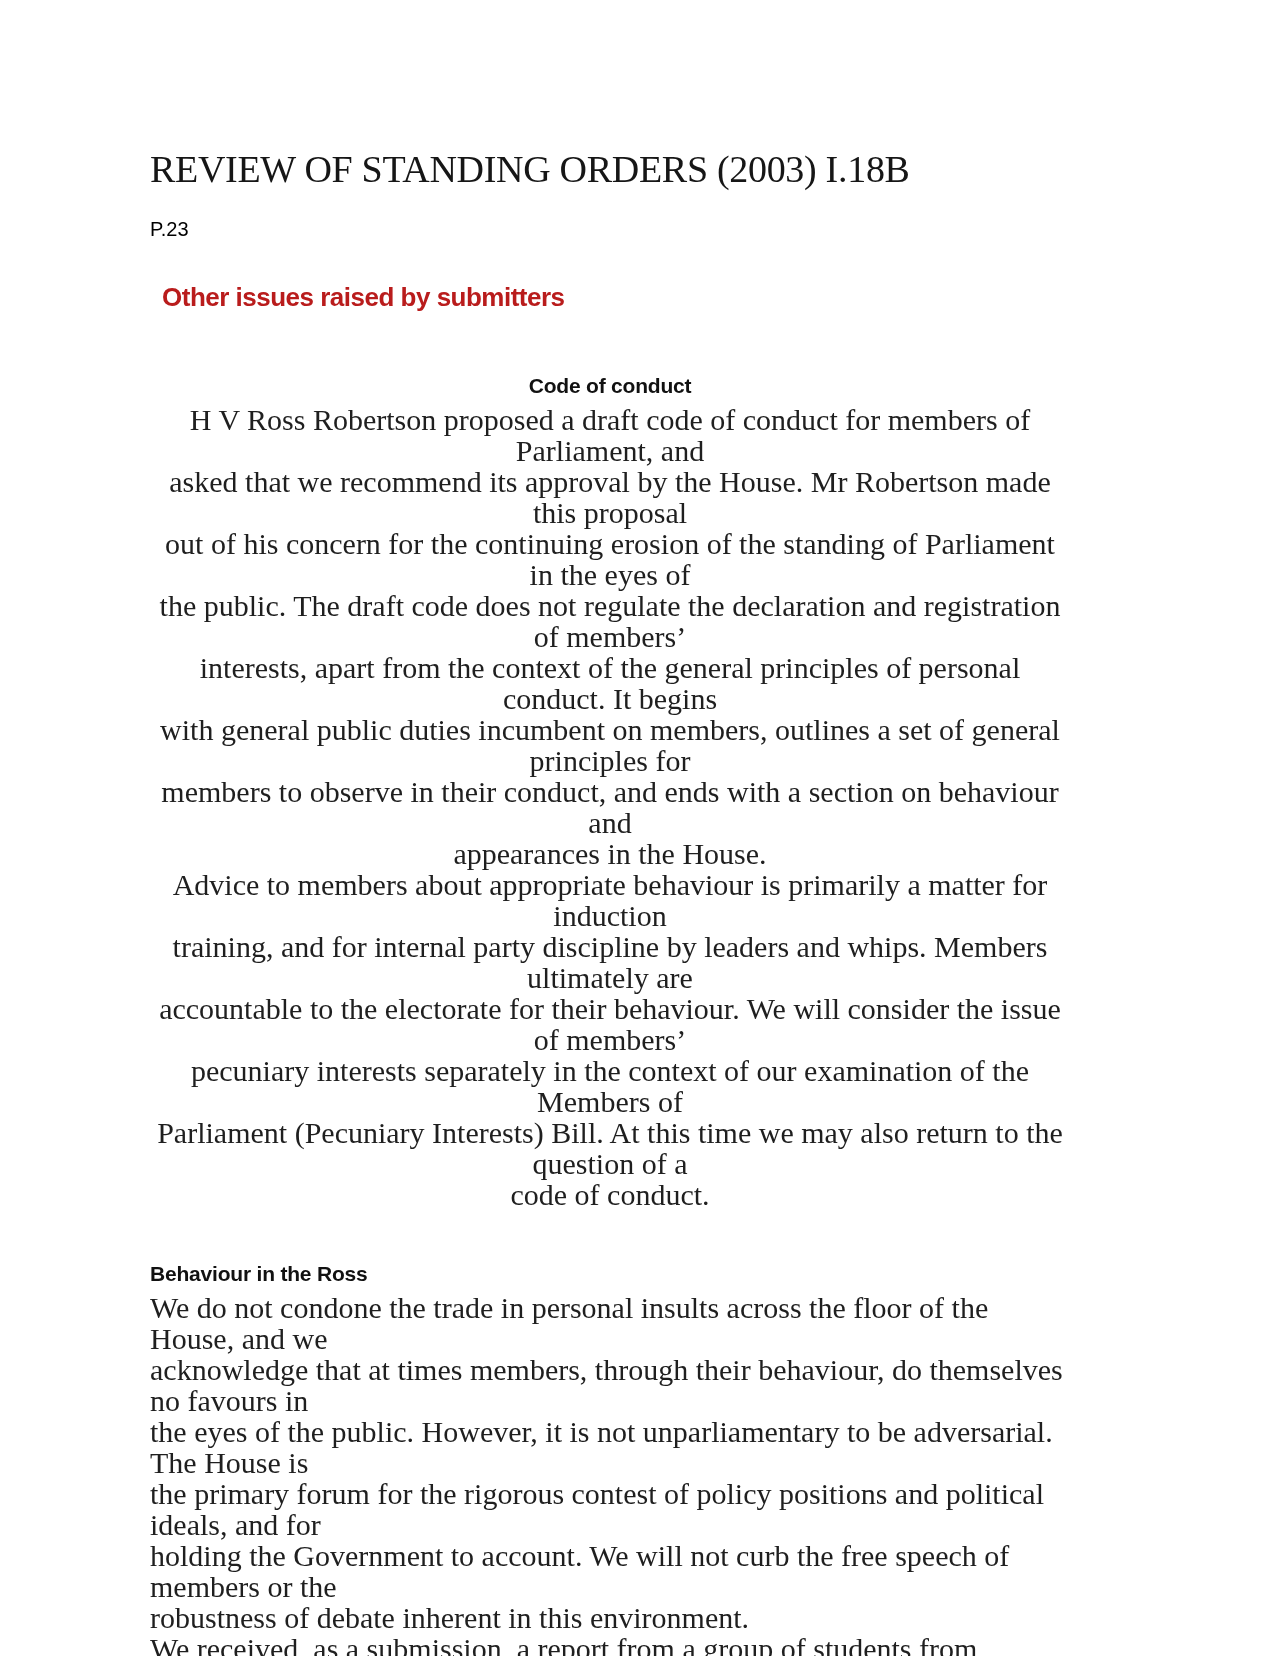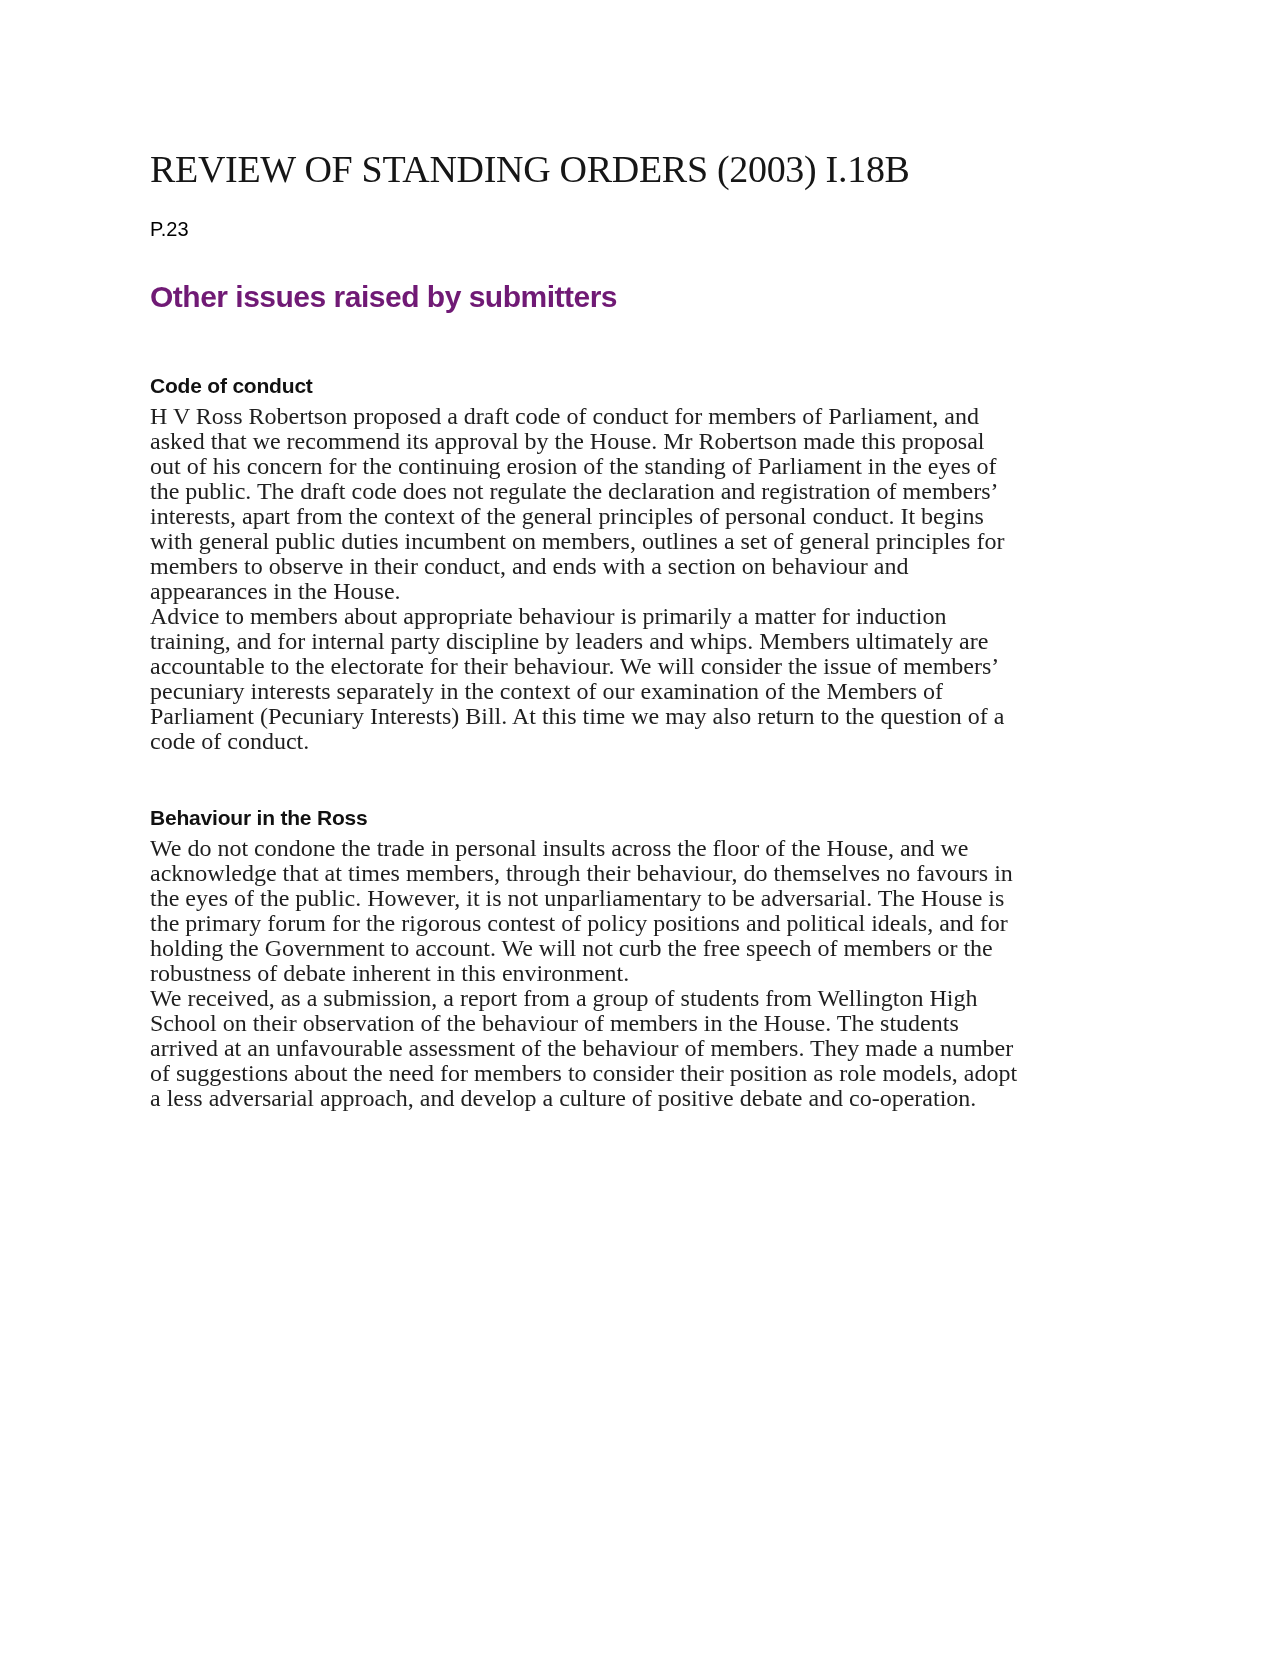--- a/index.html
+++ b/index.html
@@ -37,44 +37,44 @@
     white-space: nowrap;
   }
   .page-ref {
     margin-top: 26px;
     font-family: "Liberation Sans", "DejaVu Sans", sans-serif;
     font-size: 20px;
     line-height: 24px;
     color: #000000;
   }
   .main-heading {
-    margin: 40px 0 0 0;
+    margin: 40px 0 0 12px;
     font-family: "Liberation Sans", "DejaVu Sans", sans-serif;
     font-weight: 700;
-    font-size: 30px;
+    font-size: 26px;
     line-height: 32px;
     letter-spacing: -0.5px;
-    color: #701a75;
+    color: #b91c1c;
   }
   .section-heading {
     margin: 0;
     font-family: "Liberation Sans", "DejaVu Sans", sans-serif;
     font-weight: 700;
     font-size: 21px;
     line-height: 26px;
     letter-spacing: -0.2px;
     color: #111111;
   }
-  .section-1 { margin-top: 60px; }
+  .section-1 { margin-top: 60px; text-align: center; }
   .section-2 { margin-top: 51px; }
   .body-para {
     margin: 0;
     font-family: "Liberation Serif", "DejaVu Serif", serif;
-    font-size: 24px;
-    line-height: 25px;
+    font-size: 30px;
+    line-height: 31px;
     color: #1f1f1f;
     white-space: pre-line; 
   }
   .section-1 .body-para:first-of-type,
   .section-2 .body-para:first-of-type { margin-top: 5px; }
 </style>
 </head>
 <body>
 
 <div class="page">

